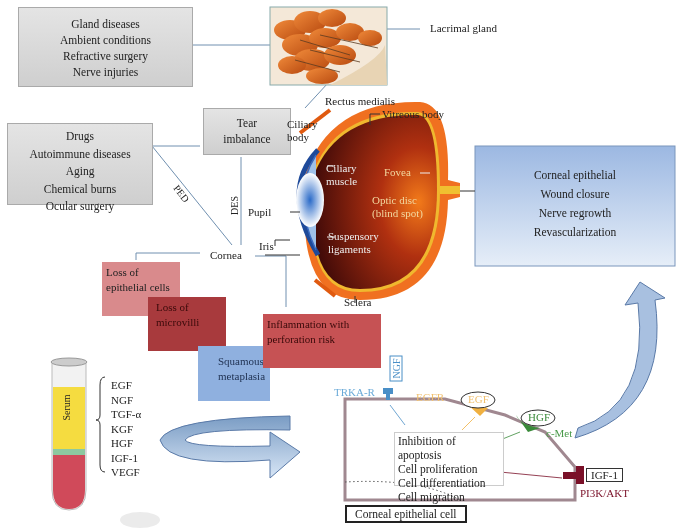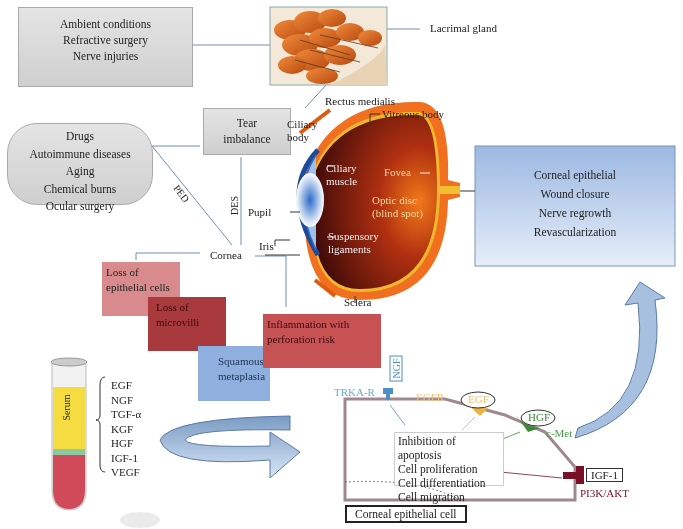--- a/index.html
+++ b/index.html
@@ -135,25 +135,26 @@
       <line x1="475" y1="417" x2="462" y2="430" stroke="#f0b040"></line>
       <line x1="520" y1="432" x2="500" y2="440" stroke="#3a8a3a"></line>
       <line x1="562" y1="478" x2="500" y2="472" stroke="#7a1028"></line>
     </g>
     <ellipse cx="478" cy="400" rx="17" ry="8" fill="#fff" stroke="#333"></ellipse>
     <ellipse cx="538" cy="418" rx="17" ry="8" fill="#fff" stroke="#333"></ellipse>
   </g>
 </svg>
 
 <div class="abs greybox" style="left:18px;top:7px;width:175px;height:80px;padding-top:8px;">
+  <div>Gland diseases</div>
   <div>Ambient conditions</div>
   <div>Refractive surgery</div>
   <div>Nerve injuries</div>
 </div>
-<div class="abs greybox" style="left:7px;top:123px;width:146px;height:82px;padding-top:4px;line-height:17.5px;border-radius:30px;">
+<div class="abs greybox" style="left:7px;top:123px;width:146px;height:82px;padding-top:4px;line-height:17.5px;">
   <div>Drugs</div>
   <div>Autoimmune diseases</div>
   <div>Aging</div>
   <div>Chemical burns</div>
   <div>Ocular surgery</div>
 </div>
 <div class="abs greybox" style="left:203px;top:108px;width:88px;height:47px;padding:6px 14px;line-height:16px;">Tear imbalance</div>
 
 <div class="lbl" style="left:430px;top:22px;text-align:center;">Lacrimal gland</div>
 <div class="lbl" style="left:172px;top:188px;transform:rotate(52deg);font-size:10px;">PED</div>

